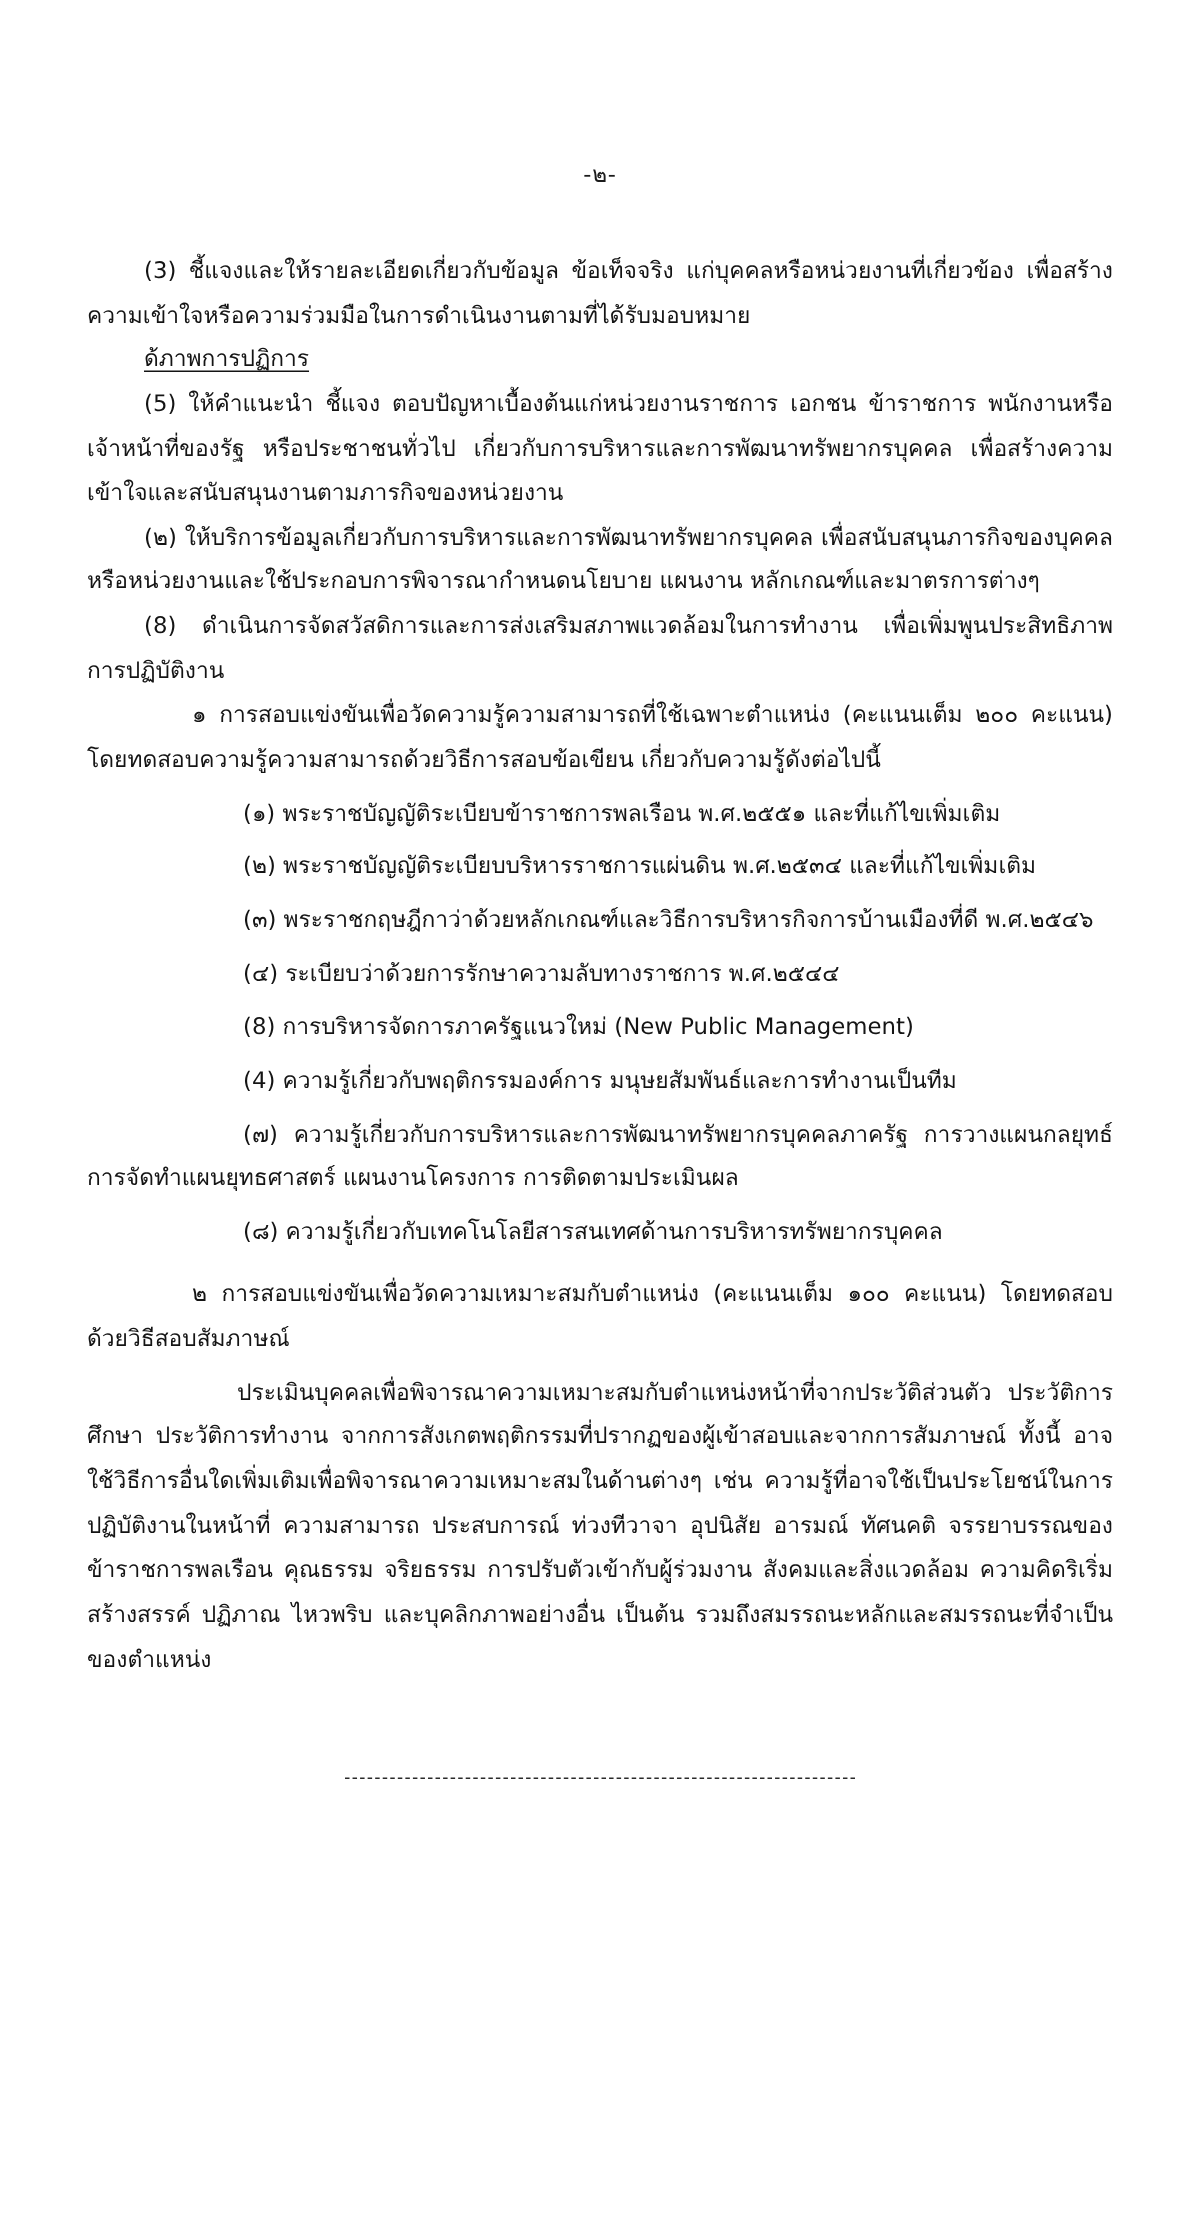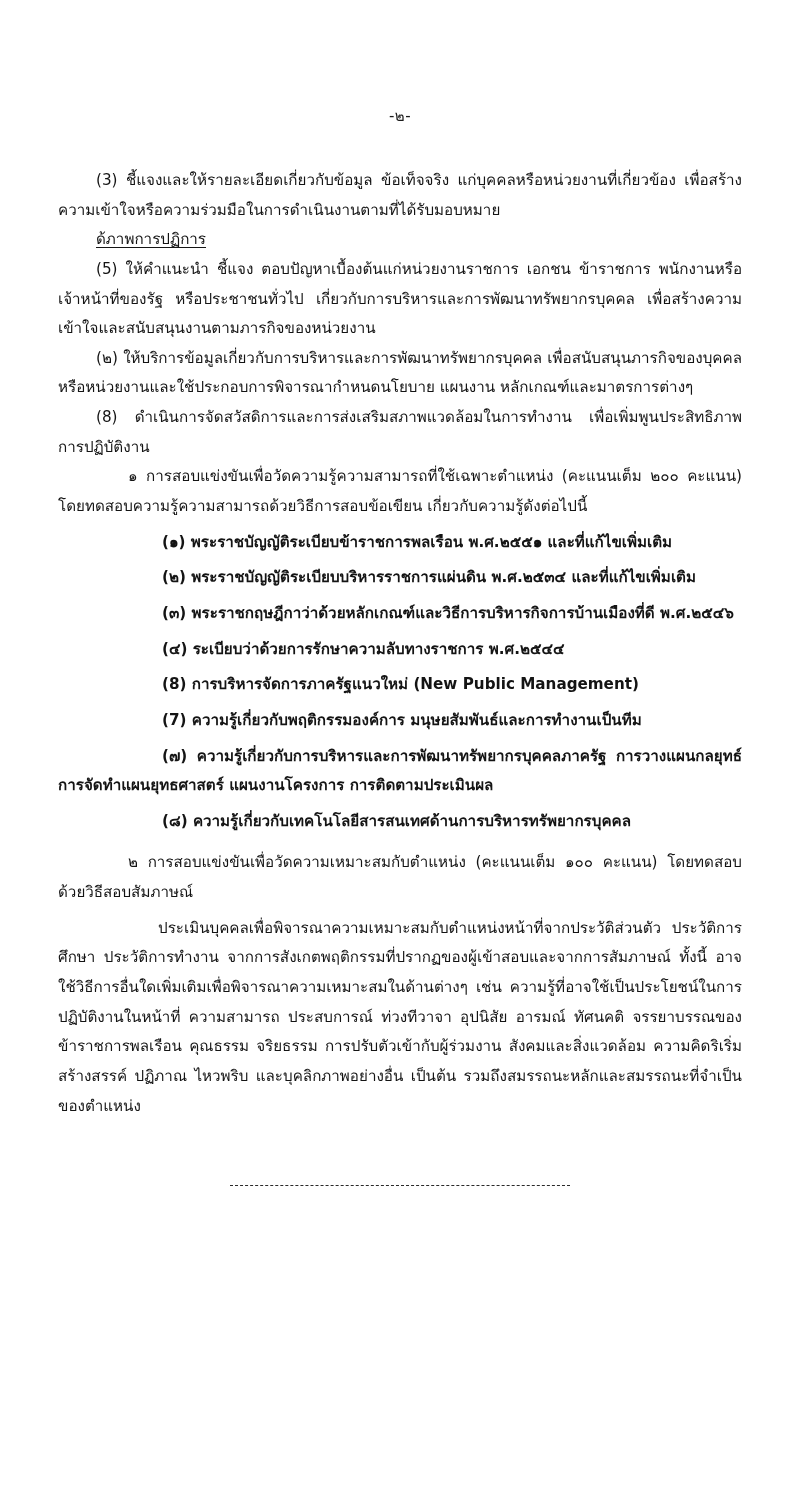--- a/index.html
+++ b/index.html
@@ -46,21 +46,20 @@
   .u-head {
     text-indent: 38px;
   }
   .u-head span {
     text-decoration: underline;
     text-underline-offset: 3px;
     text-decoration-thickness: 1px;
   }
   .sub-item {
     text-indent: 104px;
-    font-weight: bold;
   }
   .gap-sm { height: 6px; }
   .gap-md { height: 12px; }
   .final-rule {
     margin: 52px auto 0 auto;
     width: 340px;
     border-top: 1px dashed #2a2a2a;
     height: 0;
   }
 </style>
@@ -91,21 +90,21 @@
     <p class="sub-item">(๑) พระราชบัญญัติระเบียบข้าราชการพลเรือน พ.ศ.๒๕๕๑ และที่แก้ไขเพิ่มเติม</p>
     <div class="gap-sm"></div>
     <p class="sub-item">(๒) พระราชบัญญัติระเบียบบริหารราชการแผ่นดิน พ.ศ.๒๕๓๔ และที่แก้ไขเพิ่มเติม</p>
     <div class="gap-sm"></div>
     <p class="sub-item">(๓) พระราชกฤษฎีกาว่าด้วยหลักเกณฑ์และวิธีการบริหารกิจการบ้านเมืองที่ดี พ.ศ.๒๕๔๖</p>
     <div class="gap-sm"></div>
     <p class="sub-item">(๔) ระเบียบว่าด้วยการรักษาความลับทางราชการ พ.ศ.๒๕๔๔</p>
     <div class="gap-sm"></div>
     <p class="sub-item">(8) การบริหารจัดการภาครัฐแนวใหม่ (New Public Management)</p>
     <div class="gap-sm"></div>
-    <p class="sub-item">(7) ความรู้เกี่ยวกับพฤติกรรมองค์การ มนุษยสัมพันธ์และการทำงานเป็นทีม</p>
+    <p class="sub-item">(4) ความรู้เกี่ยวกับพฤติกรรมองค์การ มนุษยสัมพันธ์และการทำงานเป็นทีม</p>
     <div class="gap-sm"></div>
     <p class="sub-item">(๗) ความรู้เกี่ยวกับการบริหารและการพัฒนาทรัพยากรบุคคลภาครัฐ การวางแผนกลยุทธ์ การจัดทำแผนยุทธศาสตร์ แผนงานโครงการ การติดตามประเมินผล</p>
     <div class="gap-sm"></div>
     <p class="sub-item">(๘) ความรู้เกี่ยวกับเทคโนโลยีสารสนเทศด้านการบริหารทรัพยากรบุคคล</p>
 
     <div class="gap-md"></div>
 
     <p class="indent-2">๒     การสอบแข่งขันเพื่อวัดความเหมาะสมกับตำแหน่ง (คะแนนเต็ม ๑๐๐ คะแนน) โดยทดสอบด้วยวิธีสอบสัมภาษณ์</p>
 
     <div class="gap-sm"></div>

